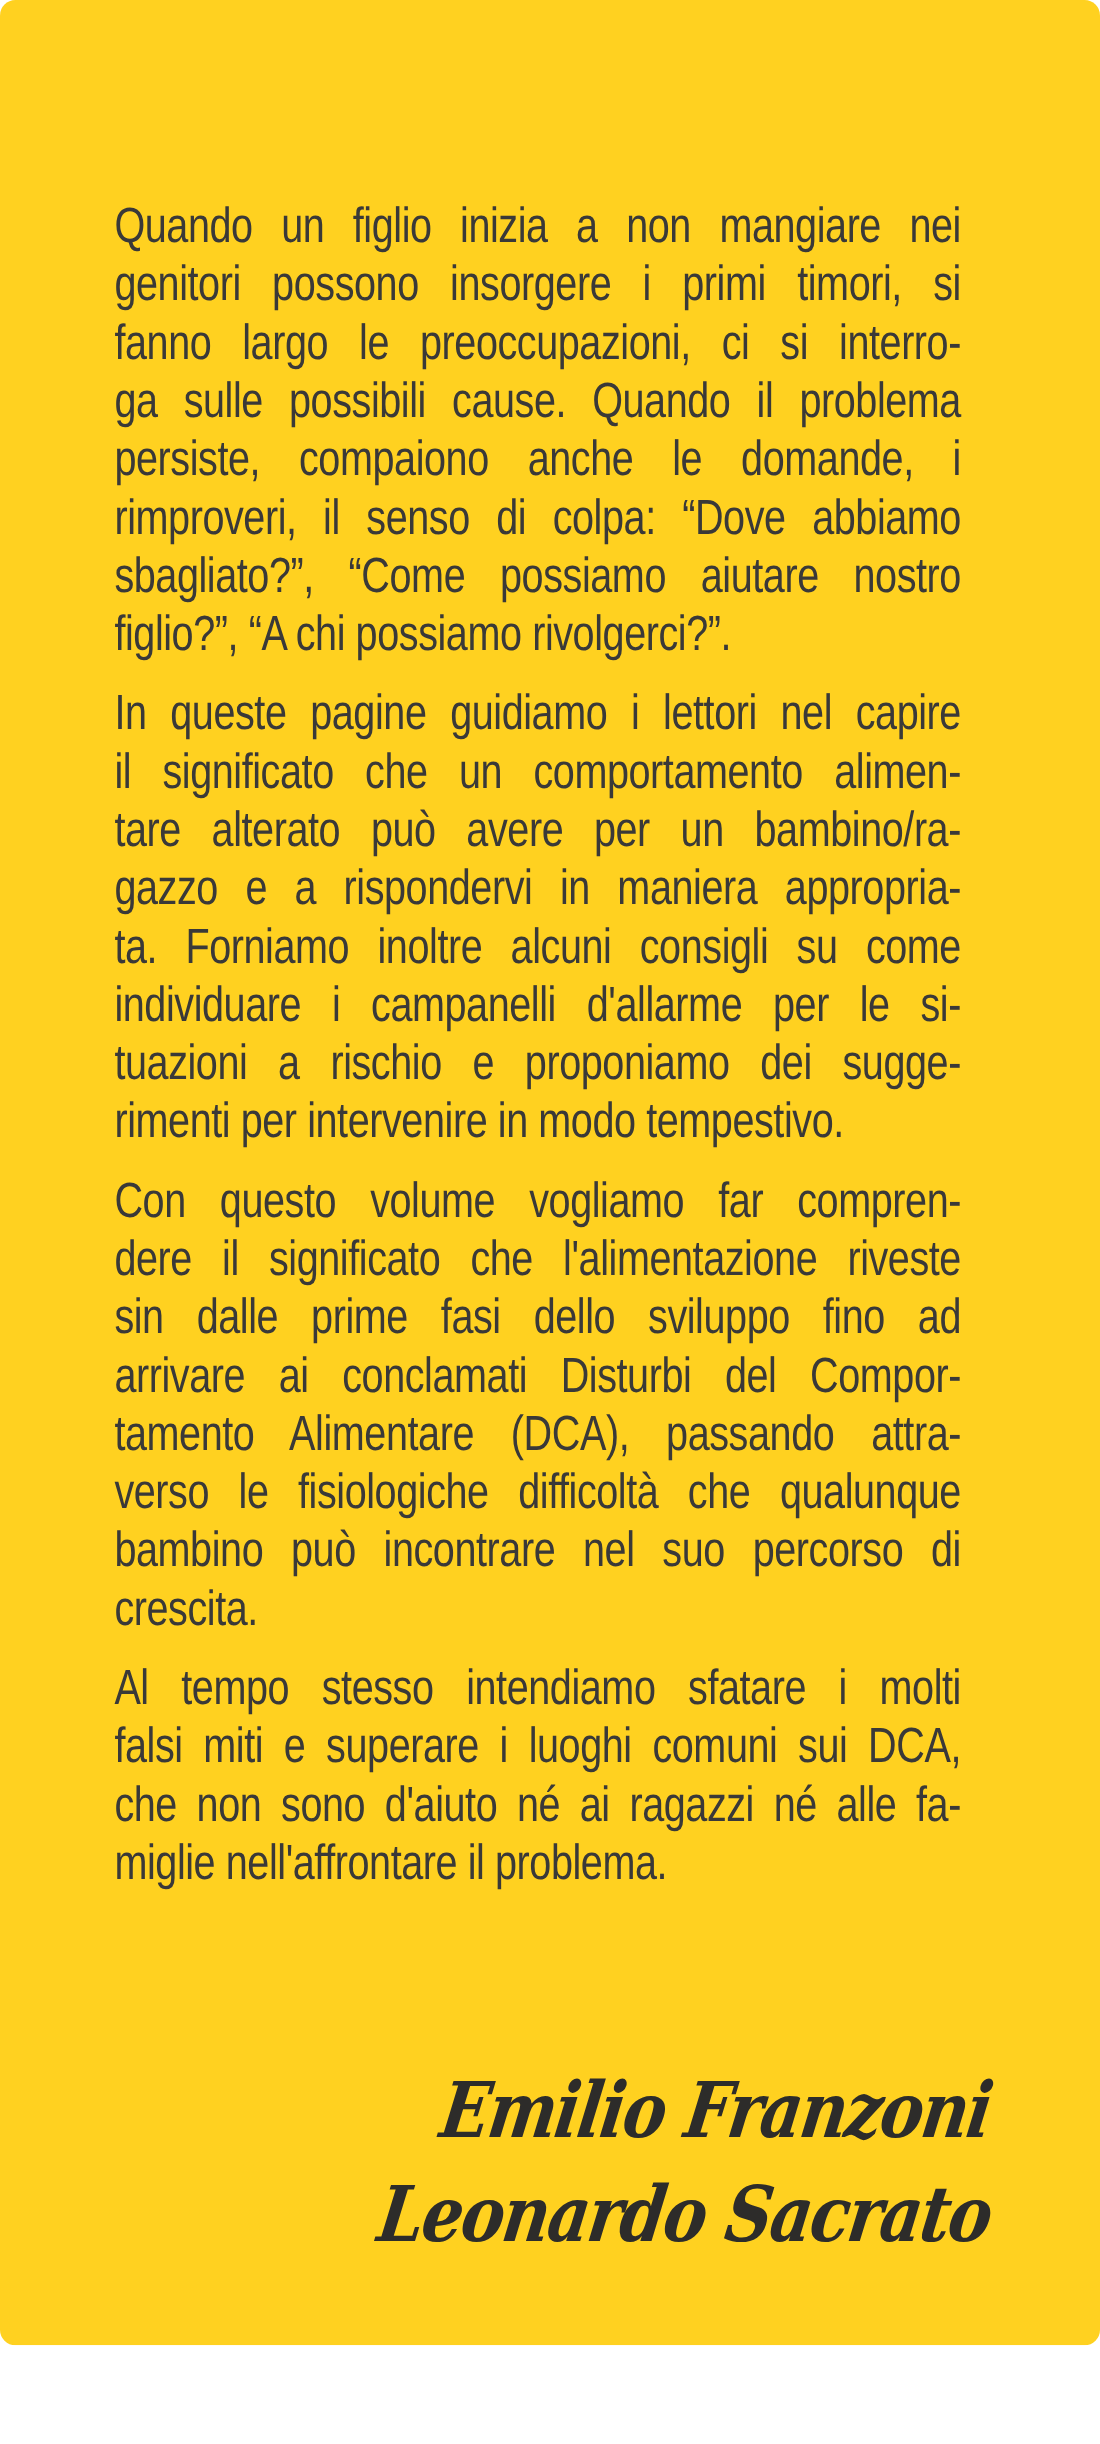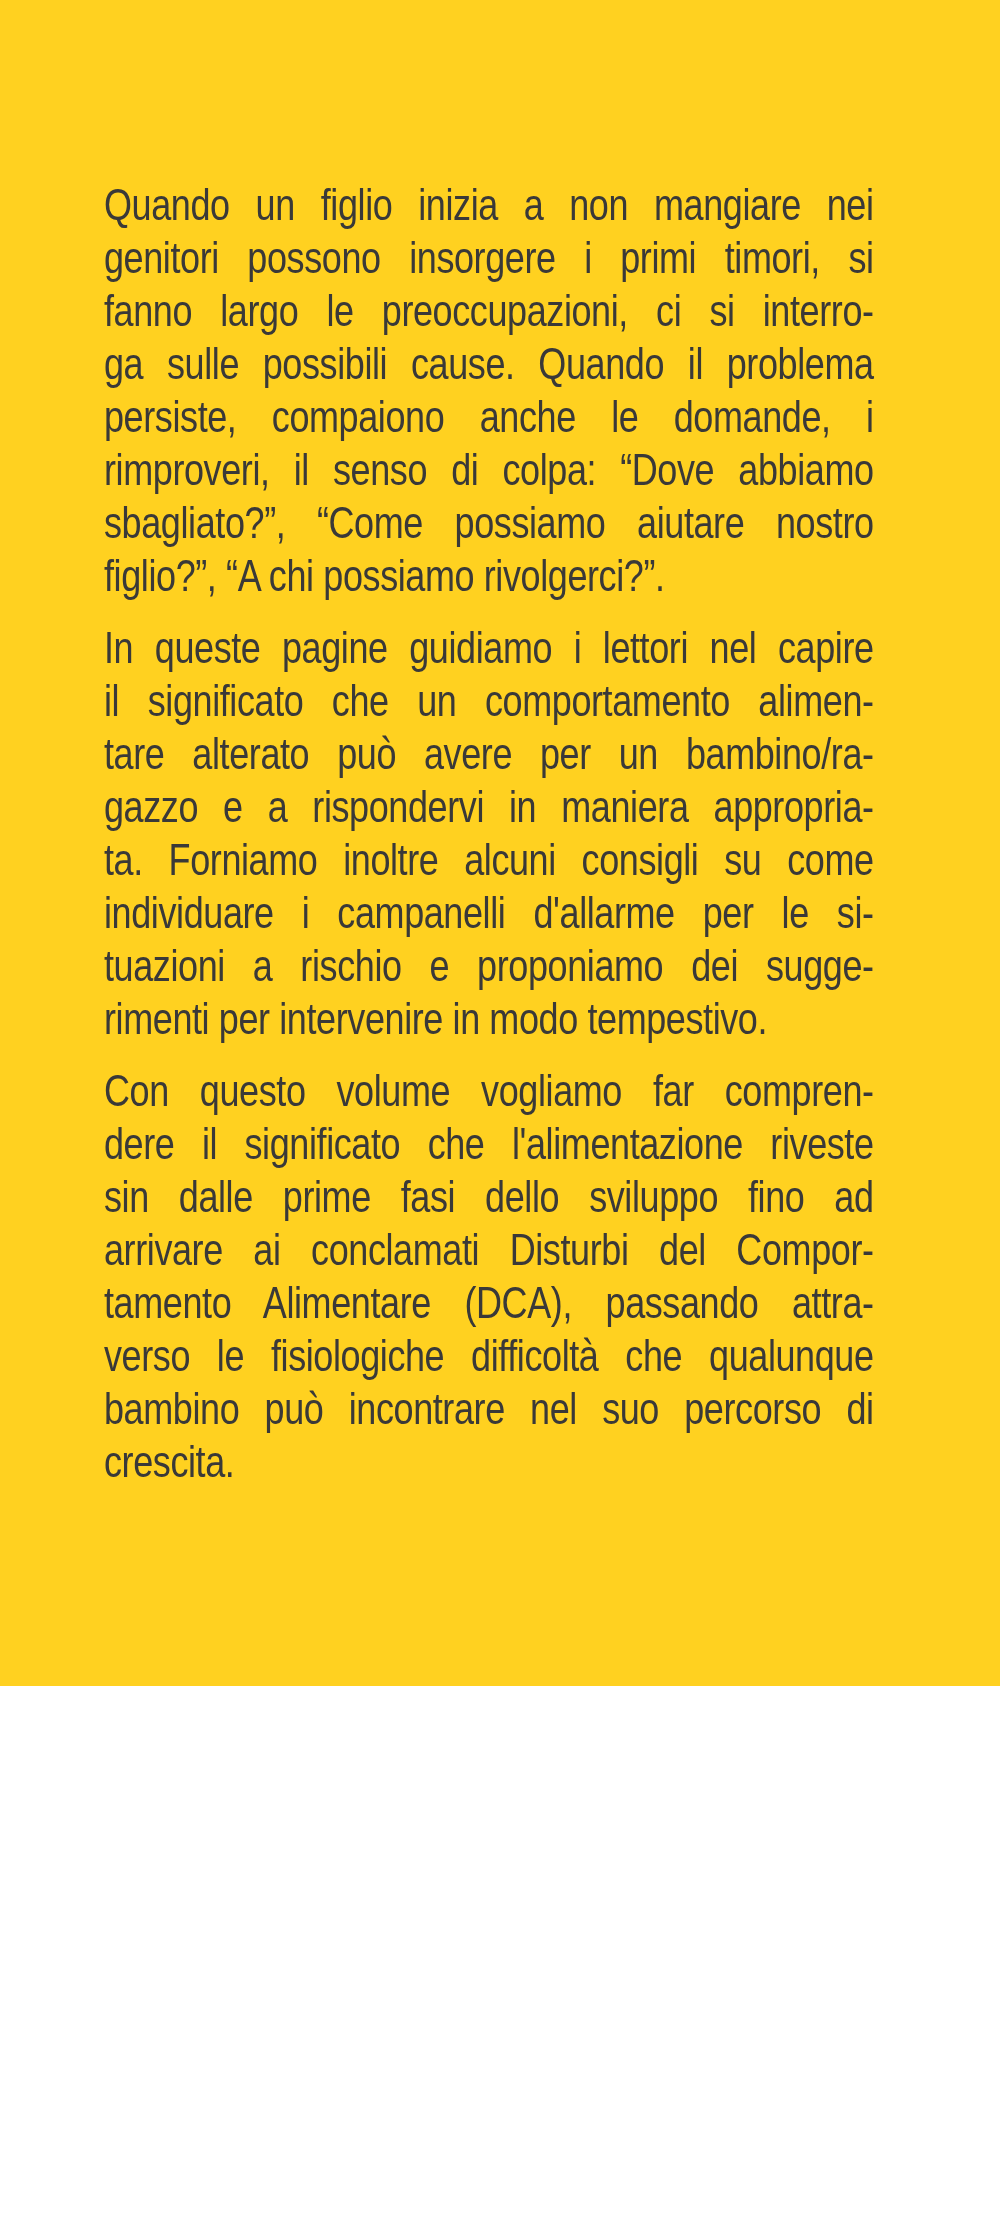--- a/index.html
+++ b/index.html
@@ -3,24 +3,25 @@
 <meta charset="utf-8">
 <style>
   html, body {
     margin: 0;
     padding: 0;
     background: #ffffff;
   }
   .cover {
     position: relative;
     width: 1000px;
-    height: 1686px;
+    height: 2132px;
     background: #FFD120;
     overflow: hidden;
     font-family: "Liberation Sans", sans-serif;
+    border-radius: 14px;
   }
   .blurb {
     position: absolute;
     left: 104px;
     top: 178px;
     width: 770px;
     color: #3A3938;
   }
   .para {
     margin: 0 0 19px 0;
@@ -93,20 +94,26 @@
       <div class="line">Con questo volume vogliamo far compren-</div>
       <div class="line">dere il significato che l'alimentazione riveste</div>
       <div class="line">sin dalle prime fasi dello sviluppo fino ad</div>
       <div class="line">arrivare ai conclamati Disturbi del Compor-</div>
       <div class="line">tamento Alimentare (DCA), passando attra-</div>
       <div class="line">verso le fisiologiche difficoltà che qualunque</div>
       <div class="line">bambino può incontrare nel suo percorso di</div>
       <div class="line end">crescita.</div>
     </div>
 
+    <div class="para">
+      <div class="line">Al tempo stesso intendiamo sfatare i molti</div>
+      <div class="line">falsi miti e superare i luoghi comuni sui DCA,</div>
+      <div class="line">che non sono d'aiuto né ai ragazzi né alle fa-</div>
+      <div class="line end">miglie nell'affrontare il problema.</div>
+    </div>
 
   </div>
 
   <div class="authors">
     <div class="author-line">Emilio Franzoni</div>
     <div class="author-line">Leonardo Sacrato</div>
   </div>
 
 </div>
 

